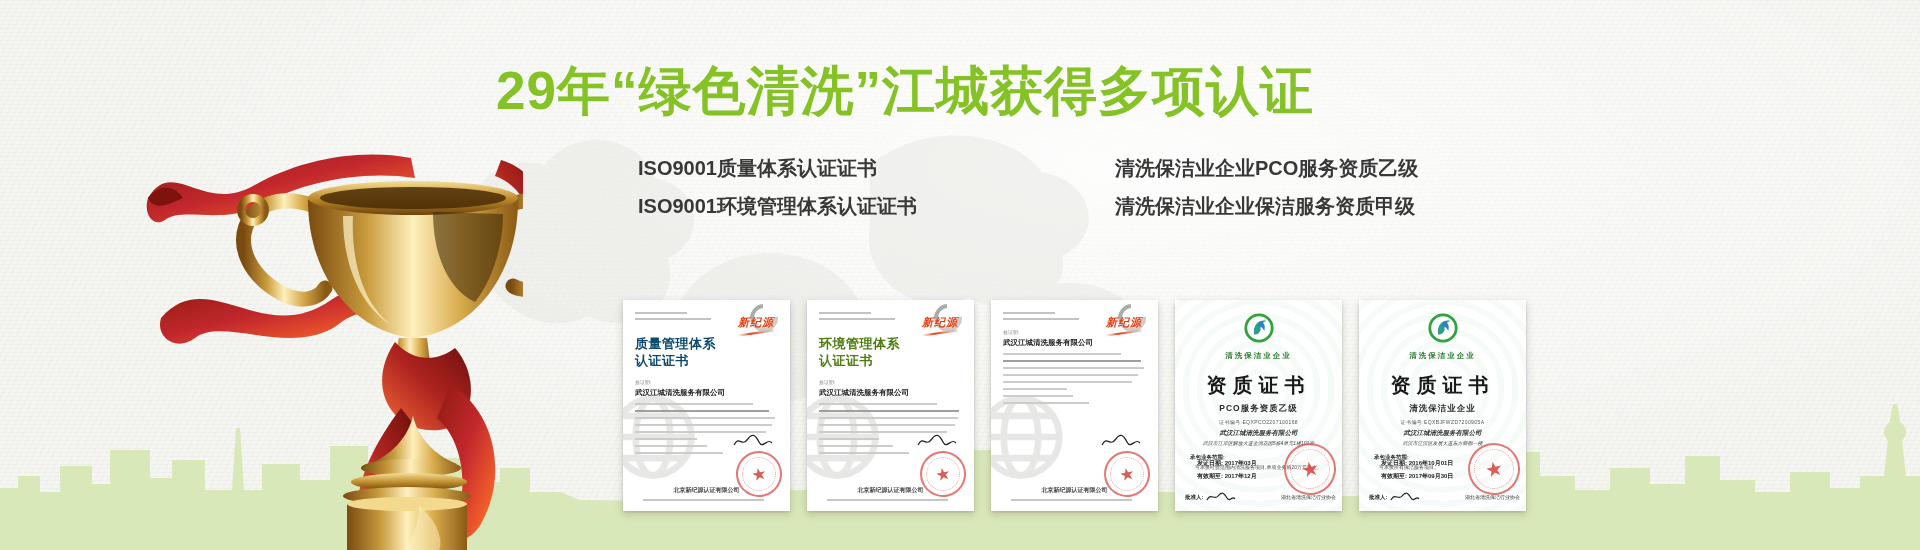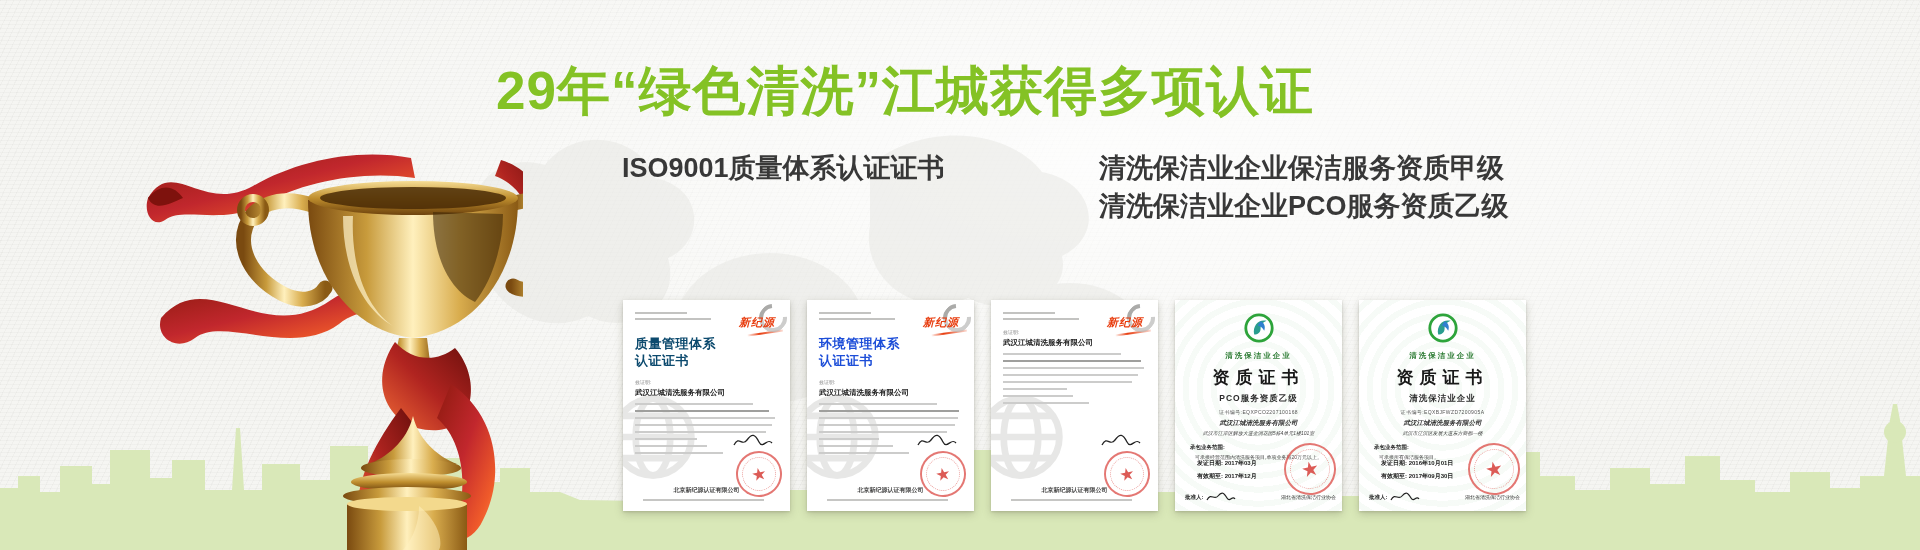--- a/index.html
+++ b/index.html
@@ -27,31 +27,31 @@
 
   
   .headline { position: absolute; left: 496px; top: 56px; font-size: 53px; font-weight: bold;
               letter-spacing: 1px; color: #84c225; white-space: nowrap;
               text-shadow: 0 1px 0 rgba(255,255,255,.6); }
 
   
   .list { position: absolute; top: 158px; color: #383838; font-weight: bold; }
   .list-left  { left: 622px; }
   .list-right { left: 1099px; }
-  .list p { margin: 0 0 17px 0; font-size: 27px; line-height: 21px; letter-spacing: 0px; white-space: nowrap; }
+  .list p { margin: 0 0 17px 16px; font-size: 20px; line-height: 21px; letter-spacing: 0px; white-space: nowrap; }
 
   
   .certs { position: absolute; left: 623px; top: 300px; display: flex; gap: 17px; }
   .card { position: relative; width: 167px; height: 211px; background: #ffffff;
           box-shadow: 0 3px 8px rgba(90,90,70,.28), 0 1px 2px rgba(90,90,70,.2);
           padding: 12px 12px 0 12px; overflow: hidden; }
 
   
   .meta-bar { display: block; height: 2px; background: #c3c3c1; margin: 0 0 4px 0; }
-  .nj-logo { position: absolute; top: 12px; right: 7px; width: 44px; text-align: left; }
+  .nj-logo { position: absolute; top: 12px; right: 16px; width: 44px; text-align: right; }
   .nj-logo b { position: relative; z-index: 2; color: #e83d0f; font-size: 11px; letter-spacing: 1px;
                font-style: italic; }
   .nj-logo .swirl { position: absolute; right: -4px; top: -8px; width: 28px; height: 28px;
                border: 4px solid #bdbdbb; border-radius: 50%; border-top-color: transparent;
                border-left-color: #8f8f8d; transform: rotate(40deg); opacity: .75; z-index: 1; }
   .nj-logo .under { display: block; height: 2px; margin-top: 2px; margin-left: 8px;
                background: linear-gradient(90deg, rgba(232,61,15,0) 0%, #e83d0f 35%, rgba(232,61,15,.2) 100%);
                transform: rotate(-8deg); }
   .iso-title { margin-top: 16px; font-weight: bold; font-size: 13px; line-height: 1.3;
                letter-spacing: .5px; position: relative; z-index: 2; }
@@ -74,21 +74,21 @@
   .iso-footer-bar { position: absolute; left: 20px; right: 26px; bottom: 10px; height: 2px;
           background: #c6c6c4; z-index: 2; }
 
   
   .card.zizhi { text-align: center; }
   .card.zizhi::before { content: ""; position: absolute; inset: 0;
           background: repeating-radial-gradient(circle at 50% 42%, rgba(60,160,70,.045) 0 6px, rgba(0,0,0,0) 6px 14px); }
   .z-logo { margin: 0 auto; width: 32px; height: 32px; position: relative; z-index: 2; }
   .z-org { margin-top: 3px; font-size: 7.5px; color: #2f7d36; letter-spacing: 2px; font-weight: bold;
            position: relative; z-index: 2; }
-  .z-title { margin-top: 5px; font-size: 17px; font-weight: bold; color: #191919; letter-spacing: 6px;
+  .z-title { margin-top: 11px; font-size: 20px; font-weight: bold; color: #191919; letter-spacing: 6px;
            position: relative; z-index: 2; }
   .z-sub { margin-top: 4px; font-size: 8.5px; font-weight: bold; color: #2b2b2b; letter-spacing: 1px;
            position: relative; z-index: 2; }
   .z-no { margin-top: 4px; font-size: 5px; color: #555; letter-spacing: .4px; position: relative; z-index: 2; }
   .z-company { margin-top: 4px; font-size: 6.5px; font-weight: bold; font-style: italic; color: #333;
            position: relative; z-index: 2; }
   .z-addr { margin-top: 2px; font-size: 5px; font-style: italic; color: #444; position: relative; z-index: 2; }
   .z-scope-label { margin: 8px 0 0 3px; text-align: left; font-size: 5.5px; font-weight: bold; color: #333;
            position: relative; z-index: 2; }
   .z-scope { margin: 2px 6px 0 8px; text-align: left; font-size: 5px; color: #444; line-height: 1.7;
@@ -186,24 +186,25 @@
     <ellipse cx="304" cy="410" rx="64" ry="9" fill="url(#gold)"></ellipse>
     <path d="M244,418 L364,418 L364,464 L244,464 Z" fill="url(#gold)"></path>
     <ellipse cx="304" cy="418" rx="60" ry="7" fill="#f3d98d"></ellipse>
     <path d="M316,420 C336,436 340,456 336,464 L300,464 C312,450 316,434 316,420 Z" fill="#fff2c2" opacity=".5"></path>
   </svg>
 
   <div class="headline">29年“绿色清洗”江城获得多项认证</div>
 
   <div class="list list-left">
     <p>ISO9001质量体系认证证书</p>
+    <p>ISO9001环境管理体系认证证书</p>
   </div>
   <div class="list list-right">
+    <p>清洗保洁业企业PCO服务资质乙级</p>
     <p>清洗保洁业企业保洁服务资质甲级</p>
-    <p>清洗保洁业企业PCO服务资质乙级</p>
   </div>
 
   <div class="certs">
 
     <div class="card iso">
       <span class="meta-bar" style="width:52px"></span>
       <span class="meta-bar" style="width:76px"></span>
       <div class="nj-logo">
         <i class="swirl"></i>
         <b>新纪源</b>
@@ -241,21 +242,21 @@
     </div>
 
     <div class="card iso">
       <span class="meta-bar" style="width:52px"></span>
       <span class="meta-bar" style="width:76px"></span>
       <div class="nj-logo">
         <i class="swirl"></i>
         <b>新纪源</b>
         <span class="under"></span>
       </div>
-      <div class="iso-title" style="color:#1d4ed8">
+      <div class="iso-title" style="color:#4d7c0f">
         <div>环境管理体系</div>
         <div>认证证书</div>
       </div>
       <div class="attest">兹证明:</div>
       <div class="company">武汉江城清洗服务有限公司</div>
       <span class="bar" style="width:118px"></span>
       <span class="bar dark" style="width:140px"></span>
       <span class="bar" style="width:139px"></span>
       <span class="bar" style="width:136px"></span>
       <span class="bar" style="width:128px"></span>

